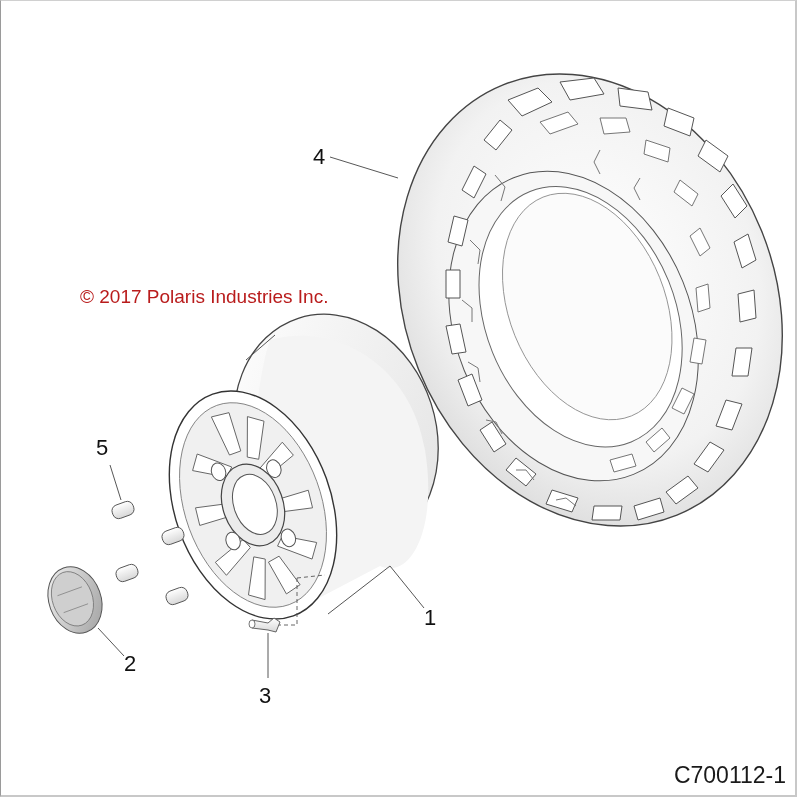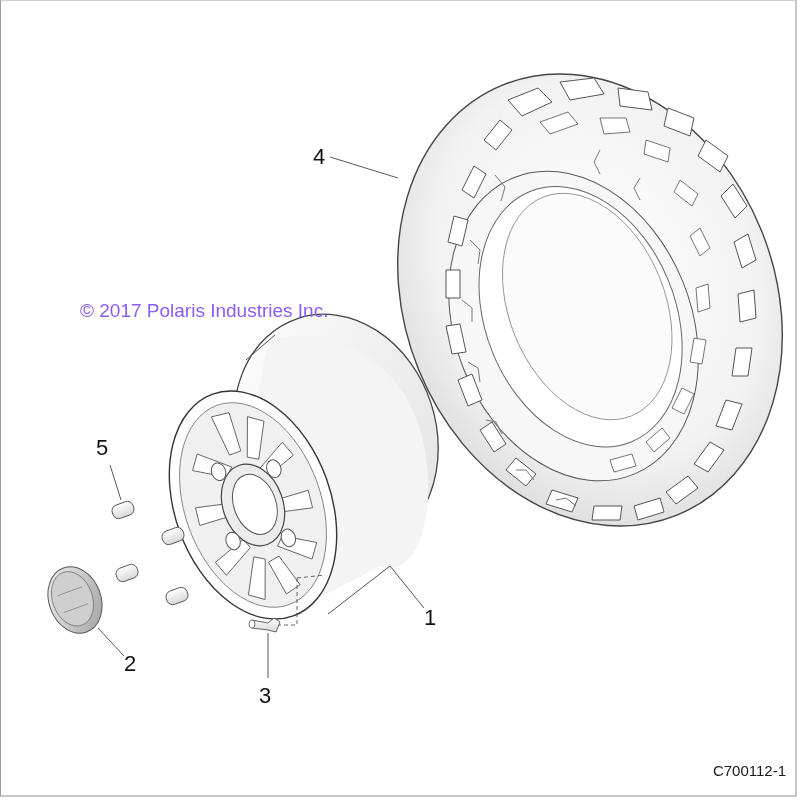--- a/index.html
+++ b/index.html
@@ -1,20 +1,20 @@
 <!DOCTYPE html>
 <html><head>
 <meta charset="utf-8">
 <style>
   html, body { margin:0; padding:0; background:#ffffff; }
   body { width:800px; height:800px; position:relative; overflow:hidden; font-family:"Liberation Sans", sans-serif; }
   .frame { position:absolute; left:0; top:0; width:797px; height:797px; border-right:2px solid #c8c8c8; border-bottom:2px solid #c8c8c8; border-left:1px solid #9a9a9a; border-top:1px solid #d0d0d0; box-sizing:border-box; }
   svg.art { position:absolute; left:0; top:0; }
-  .copyright { position:absolute; left:80px; top:300px; font-size:19px; color:#8b5cf6; white-space:nowrap; }
-  .figid { position:absolute; right:14px; top:762px; font-size:15px; color:#1a1a1a; }
+  .copyright { position:absolute; left:80px; top:286px; font-size:19px; color:#b91c1c; white-space:nowrap; }
+  .figid { position:absolute; right:14px; top:762px; font-size:23px; color:#1a1a1a; }
   .callout { position:absolute; font-size:22px; color:#111; line-height:1; }
 </style>
 </head>
 <body>
 
 <div class="frame"></div>
 
 <svg class="art" width="800" height="800" viewBox="0 0 800 800">
   <defs>
     <radialGradient id="tireG" cx="55%" cy="45%" r="60%">

